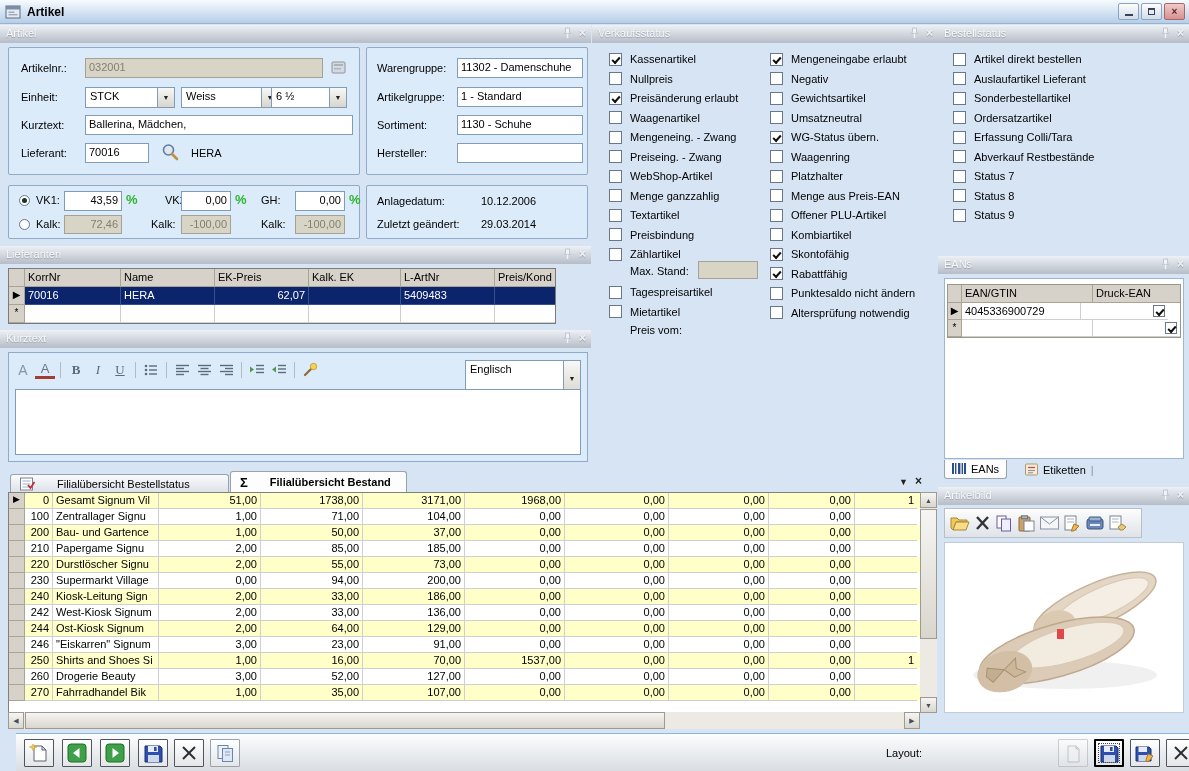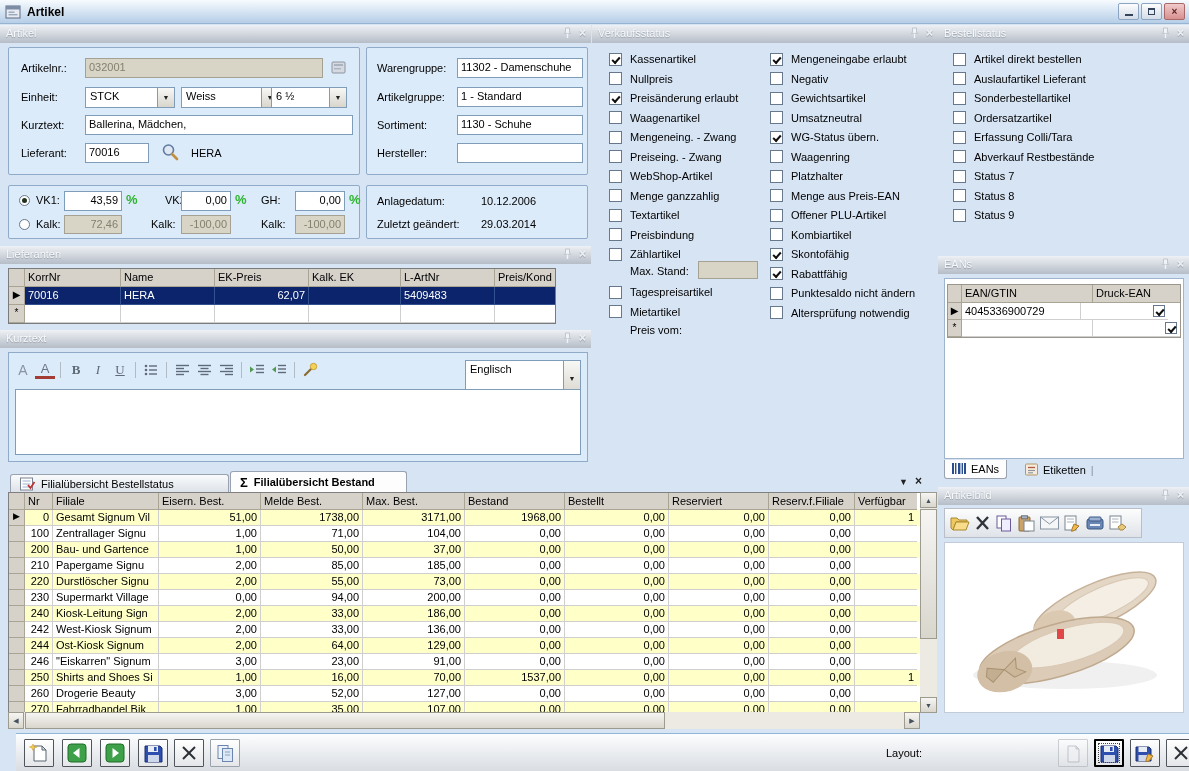--- a/index.html
+++ b/index.html
@@ -75,21 +75,21 @@
   .c0{width:28px;} .c1{width:106px;} .c2{width:102px;} .c3{width:102px;} .c4{width:102px;} .c5{width:100px;}
   .c6{width:104px;} .c7{width:100px;} .c8{width:86px;} .c9{width:62px;border-right:none;}
 
   
   .sbtn { background:linear-gradient(#f6f5f2,#d9d6cd); border:1px solid #9d9a90; color:#44505e;
     display:flex; align-items:center; justify-content:center; font-size:7px; }
   .strack { background:#eceae3; }
   .sthumb { background:linear-gradient(#f6f5f2,#d9d6cd); border:1px solid #9d9a90; }
 
   
-  .btab { position:absolute; display:flex; align-items:center; gap:6px; padding:0 9px;
+  .btab { position:absolute; display:flex; align-items:center; gap:22px; padding:0 9px;
     border:1px solid #98a2b0; border-bottom:none; border-radius:3px 3px 0 0; }
   .btab.inactive { top:474px; height:18px; background:linear-gradient(#fafbfc,#dde2e9); }
   .btab.active { top:471px; height:21px; background:#fdfdfd; font-weight:bold; }
 
   
   .etab { position:absolute; display:flex; align-items:center; gap:5px; padding:0 7px; height:19px; }
   .etab.active { background:#fdfdfd; border:1px solid #98a2b0; border-top:none; border-radius:0 0 3px 3px; }
 
   
   .itoolbar { position:absolute; background:linear-gradient(#fdfdfd,#dfe3e8); border:1px solid #b8bfc8;
@@ -674,33 +674,20 @@
     <span>Filialübersicht Bestellstatus</span>
   </div>
   <div class="btab active" style="left:230px;width:177px;">
     <span style="font-weight:bold;font-size:13px;">Σ</span>
     <span>Filialübersicht Bestand</span>
   </div>
   <span style="position:absolute;left:899px;top:477px;font-size:9px;color:#222;">▼</span>
   <span style="position:absolute;left:915px;top:474px;font-size:12px;font-weight:bold;color:#222;">×</span>
 
   <div class="fg">
-    <div class="fg-h">
-      <div class="g-sel" style="width:16px;height:17px;"></div>
-      <div class="g-h c0">Nr</div>
-      <div class="g-h c1">Filiale</div>
-      <div class="g-h c2">Eisern. Best.</div>
-      <div class="g-h c3">Melde Best.</div>
-      <div class="g-h c4">Max. Best.</div>
-      <div class="g-h c5">Bestand</div>
-      <div class="g-h c6">Bestellt</div>
-      <div class="g-h c7">Reserviert</div>
-      <div class="g-h c8">Reserv.f.Filiale</div>
-      <div class="g-h c9">Verfügbar</div>
-    </div>
     <div>
         <div class="fg-row">
     <div class="fcell sel-cell">▶</div>
     <div class="fcell c0 num">0</div>
     <div class="fcell c1">Gesamt Signum Vil</div>
     <div class="fcell c2 num">51,00</div>
     <div class="fcell c3 num">1738,00</div>
     <div class="fcell c4 num">3171,00</div>
     <div class="fcell c5 num">1968,00</div>
     <div class="fcell c6 num">0,00</div>

